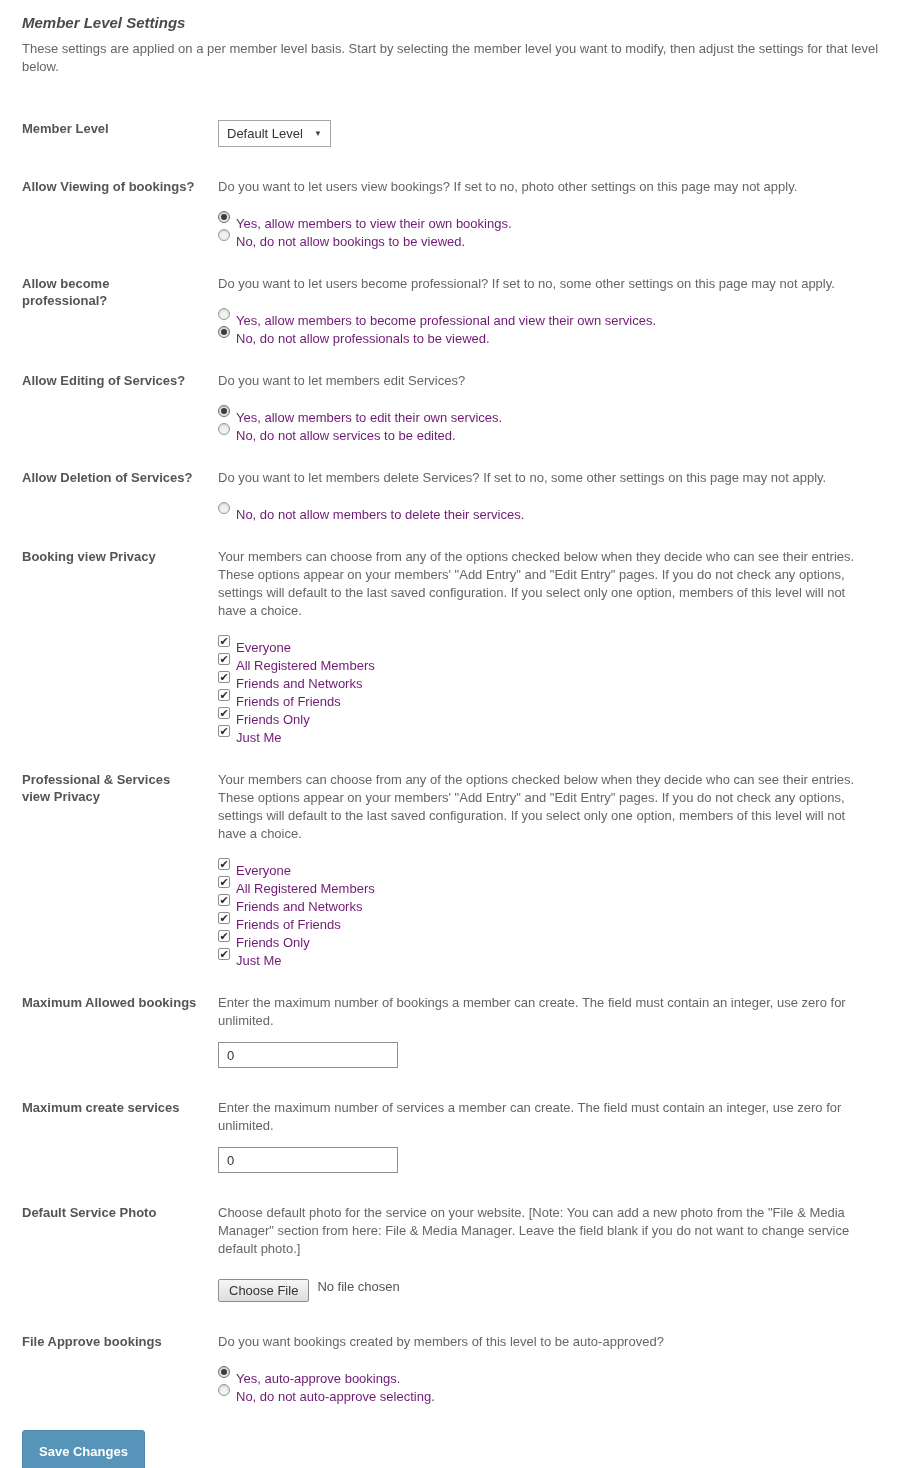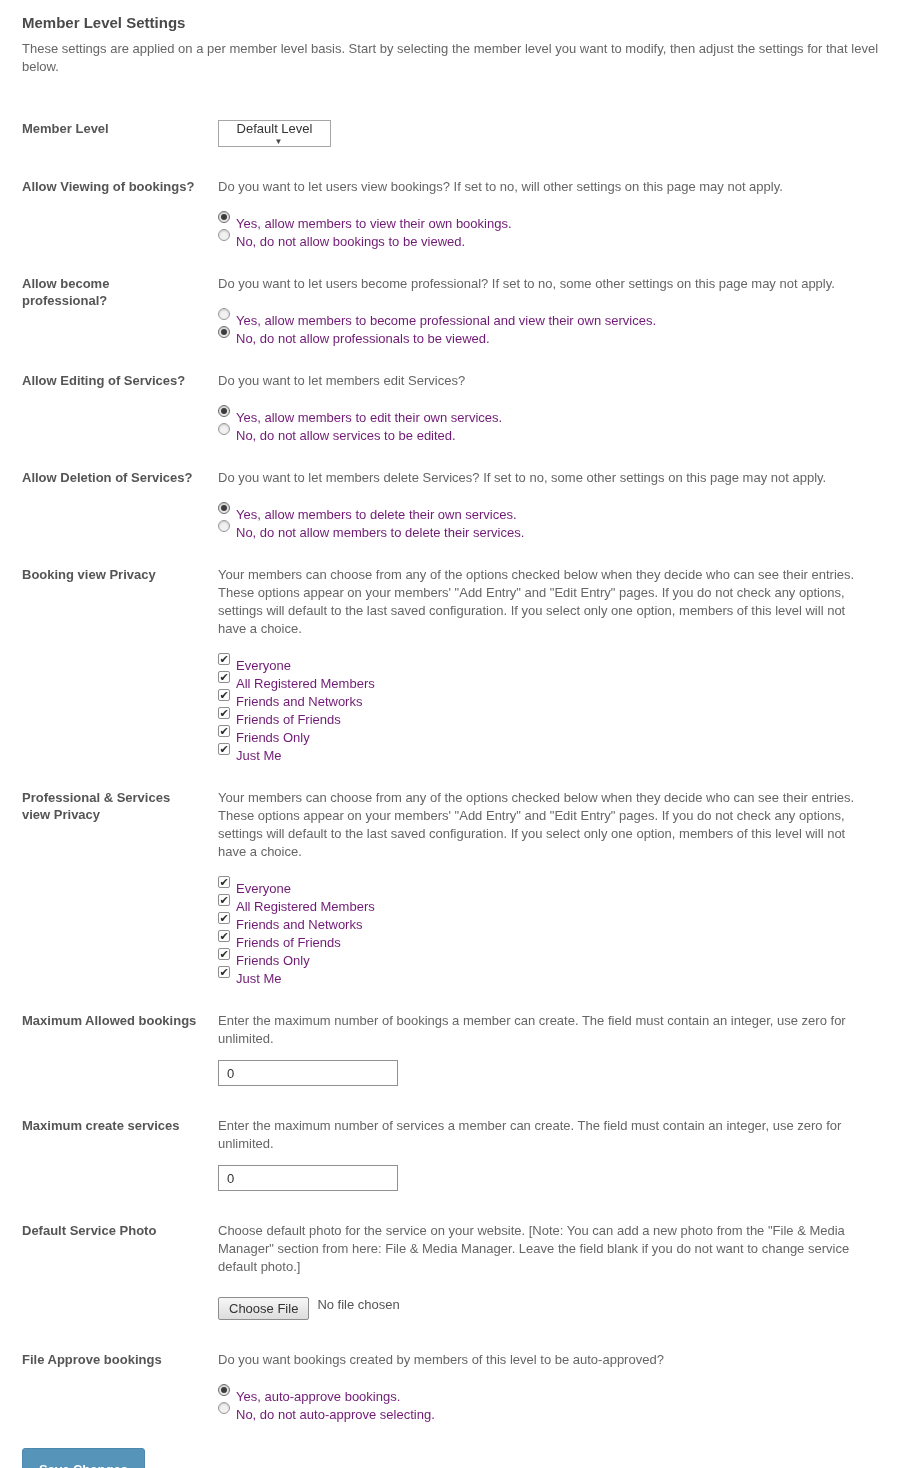--- a/index.html
+++ b/index.html
@@ -6,20 +6,21 @@
   body {
     width:910px; min-height:1468px;
     font-family:"Liberation Sans", sans-serif;
     font-size:13px; color:#666;
   }
   .page { padding:14px 24px 20px 22px; box-sizing:border-box; }
 
   .page-title {
     font-size:15px; font-weight:bold; color:#4a4a4a;
     margin:0 0 9px 0;
+    font-style:italic;
   }
   .page-subtitle { margin:0 0 44px 0; line-height:18px; color:#666; }
 
   .row { display:flex; align-items:flex-start; margin-bottom:31px; }
   .row-label {
     flex:0 0 196px; box-sizing:border-box; padding-right:12px;
     font-weight:bold; color:#555; line-height:17px;
     white-space:pre-line;
   }
   .row-content { flex:1 1 auto; max-width:645px; }
@@ -45,21 +46,21 @@
     width:12px; height:12px; flex:0 0 auto; box-sizing:border-box;
     border:1px solid #8f8f8f; border-radius:2px; background:#fdfdfd;
     font-size:11px; line-height:11px; color:#2e2e2e; text-align:center;
     overflow:visible;
   }
 
   .select-box {
     display:inline-flex; align-items:center; justify-content:space-between;
     width:113px; height:27px; box-sizing:border-box;
     border:1px solid #a6a6a6; background:#fff; padding:0 8px;
-    color:#333; cursor:pointer; user-select:none;flex-direction:column;
+    color:#333; cursor:pointer; user-select:none;
   }
   .caret { font-size:8px; color:#444; margin-left:8px; }
 
   .num-input {
     display:block; margin-top:12px;
     width:180px; height:26px; box-sizing:border-box;
     border:1px solid #919191; padding:0 8px;
     font-family:"Liberation Sans", sans-serif; font-size:13px; color:#333;
     background:#fff;
   }
@@ -96,21 +97,21 @@
         <span>Default Level</span>
         <span class="caret">▼</span>
       </div>
     </div>
   </div>
 
   <div id="sections">
       <div class="row">
         <div class="row-label">Allow Viewing of bookings?</div>
         <div class="row-content">
-          <p class="desc">Do you want to let users view bookings? If set to no, will other settings on this page may not apply.</p>
+          <p class="desc">Do you want to let users view bookings? If set to no, photo other settings on this page may not apply.</p>
           <div class="options">
             <label class="opt">
               <span class="radio checked"></span>
               <span class="opt-label">Yes, allow members to view their own bookings.</span>
             </label>
             <label class="opt">
               <span class="radio"></span>
               <span class="opt-label">No, do not allow bookings to be viewed.</span>
             </label>
           </div>
@@ -147,24 +148,20 @@
               <span class="opt-label">No, do not allow services to be edited.</span>
             </label>
           </div>
         </div>
       </div>
       <div class="row">
         <div class="row-label">Allow Deletion of Services?</div>
         <div class="row-content">
           <p class="desc">Do you want to let members delete Services? If set to no, some other settings on this page may not apply.</p>
           <div class="options">
-            <label class="opt">
-              <span class="radio checked"></span>
-              <span class="opt-label">Yes, allow members to delete their own services.</span>
-            </label>
             <label class="opt">
               <span class="radio"></span>
               <span class="opt-label">No, do not allow members to delete their services.</span>
             </label>
           </div>
         </div>
       </div>
       <div class="row">
         <div class="row-label">Booking view Privacy</div>
         <div class="row-content">

